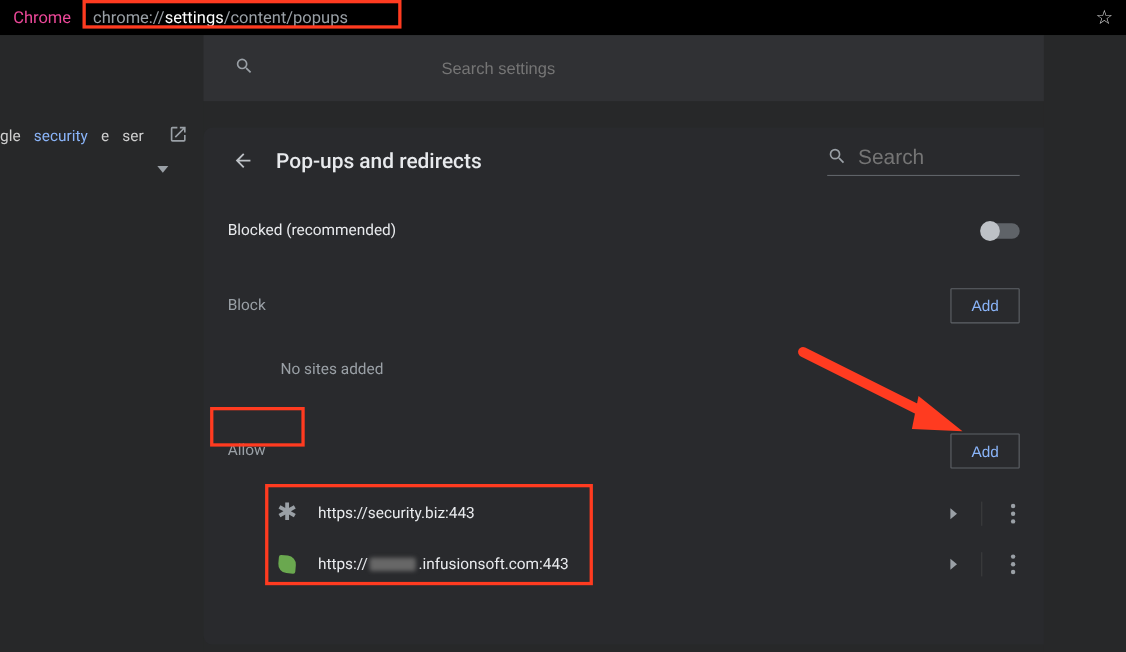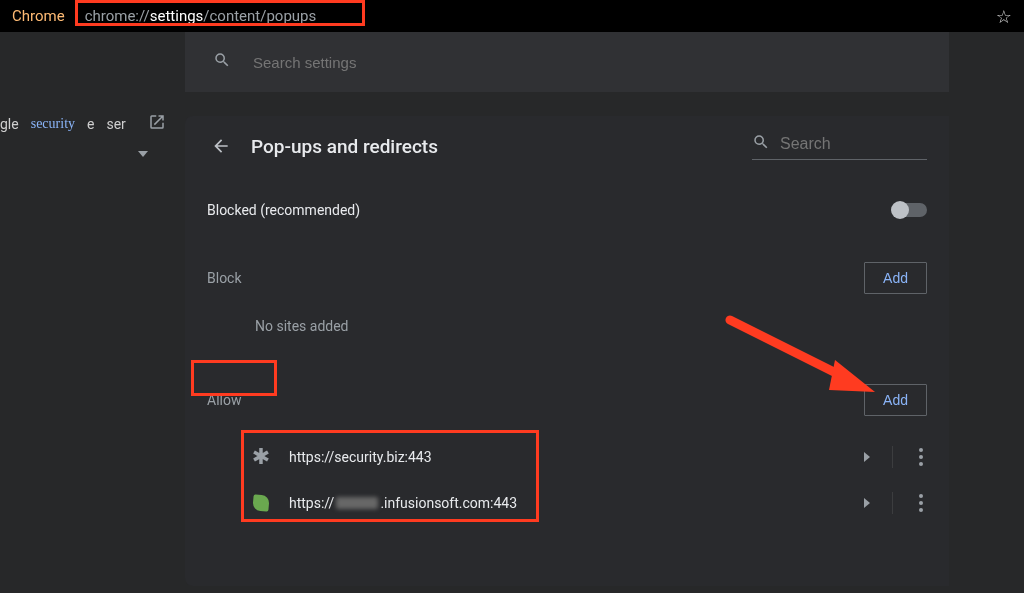--- a/index.html
+++ b/index.html
@@ -1,72 +1,72 @@
 <!DOCTYPE html>
 <html><head>
 <meta charset="utf-8">
 <style>
   * { box-sizing: border-box; margin: 0; padding: 0; }
   html, body { width: 1024px; height: 593px; overflow: hidden; font-family: Roboto, Arial, sans-serif; background: #202124; color: #e8eaed; }
   .root { width: 1024px; height: 593px; position: relative; background: #202124; }
 
   
   .omnibar { height: 32px; background: #000; display: flex; align-items: center; padding: 0 12px; }
-  .omnibar .title { font-size: 15px; margin-right: 16px; color: #fdba74; }
+  .omnibar .title { font-size: 15px; margin-right: 16px; color: #ec4899; }
   .url-pill { position: relative; }
   .url-pill .url { font-size: 15px; color: #9aa0a6; position: relative; z-index: 2; padding: 2px 4px; }
   .url-pill .url .seg-strong { color: #fff; }
   .url-hl { position: absolute; left: -6px; top: -5px; width: 290px; height: 26px; border: 3px solid #ff3b20; z-index: 4; pointer-events: none; }
   .star { margin-left: auto; font-size: 18px; color: #cfcfcf; }
 
   
   .app { display: flex; height: 561px; background: #272829; }
 
   
   .sidebar { width: 185px; background: #272829; display: flex; flex-direction: row; padding-top: 72px; position: relative; }
   .side-item { height: 40px; display: flex; align-items: center; padding-left: 0; padding-right: 12px; font-size: 14px; color: #cfcfcf; margin-bottom: 16px; }
-  .side-item.active { color: #8ab4f8; font-family: Liberation Serif, serif; }
+  .side-item.active { color: #8ab4f8; }
   .side-item span { overflow: hidden; white-space: nowrap; }
   .side-expand { margin-top: 30px; height: 40px; display: flex; align-items: center; justify-content: center; }
   .side-expand .tri { width: 0; height: 0; border-left: 5px solid transparent; border-right: 5px solid transparent; border-top: 6px solid #9aa0a6; }
   .side-divider { height: 1px; background: #3c3d3f; margin: 8px 0 12px 0; }
   .side-open { height: 40px; display: flex; align-items: center; justify-content: center; color: #9aa0a6; }
   .open-icon svg { width: 18px; height: 18px; fill: #9aa0a6; }
 
   
   .main { flex: 1; display: flex; flex-direction: column; position: relative; }
   .right-gutter { width: 75px; background: #272829; }
 
   
   .searchbar { height: 60px; background: #303134; margin: 0; display: flex; align-items: center; padding-left: 28px; }
   .searchbar .mag { margin-right: 22px; }
-  .searchbar input { background: transparent; border: none; outline: none; color: #eab308; font-size: 15px; width: 400px; }
+  .searchbar input { background: transparent; border: none; outline: none; color: #eab308; font-size: 15px; width: 400px; text-align: center; }
   .mag svg { width: 18px; height: 18px; fill: #9aa0a6; }
 
   
   .card { margin: 24px 0 0 0; background: #292a2d; border-radius: 8px 0 0 8px; padding: 0; min-height: 470px; }
   .card-head { display: flex; align-items: center; padding: 16px 22px 10px 22px; }
   .back-arrow { width: 28px; height: 28px; display: flex; align-items: center; justify-content: center; margin-right: 16px; cursor: pointer; }
   .back-arrow svg { width: 20px; height: 20px; fill: #bdc1c6; }
   .page-title { font-size: 19px; font-weight: 500; color: #e8eaed; }
   .card-head .search-right { margin-left: auto; display: flex; align-items: center; border-bottom: 1px solid #5f6368; padding-bottom: 4px; width: 175px; }
   .search-right .mag { margin-right: 10px; }
-  .search-right input { background: transparent; border: none; outline: none; color: #5eead4; font-size: 16px; width: 140px; }
+  .search-right input { background: transparent; border: none; outline: none; color: #5eead4; font-size: 19px; width: 140px; }
 
   .row { display: flex; align-items: center; padding: 18px 22px; }
   .row .label { font-size: 14px; color: #e8eaed; }
   .row .right { margin-left: auto; display: flex; align-items: center; }
 
   .toggle { width: 34px; height: 14px; background: #5f6368; border-radius: 10px; position: relative; }
   .toggle .knob { width: 18px; height: 18px; background: #bdc1c6; border-radius: 50%; position: absolute; top: -2px; left: -2px; }
 
   .section-label { font-size: 14px; color: #9aa0a6; }
   .add-btn { border: 1px solid #5f6368; background: transparent; color: #8ab4f8; font-size: 14px; padding: 7px 18px; border-radius: 1px; cursor: pointer; }
 
-  .empty { padding: 6px 22px 20px 70px; color: #9aa0a6; font-size: 14px; }
+  .empty { padding: 6px 22px 20px 70px; color: #9aa0a6; font-size: 14px; margin-top: 10px; }
 
   .allow-wrap { position: relative; }
   .allow-hl { position: absolute; left: 6px; top: 6px; width: 86px; height: 36px; border: 3px solid #ff3b20; pointer-events: none; }
 
   .site-row { display: flex; align-items: center; padding: 10px 22px 10px 64px; }
   .site-icon { width: 24px; height: 24px; display: flex; align-items: center; justify-content: center; margin-right: 16px; }
   .site-icon.star-ic { color: #9aa0a6; font-size: 22px; line-height: 1; }
   .leaf { width: 16px; height: 16px; background: #6aa84f; border-radius: 2px 8px 2px 8px; transform: rotate(5deg); }
   .site-url { font-size: 14px; color: #e8eaed; display: flex; align-items: center; }
   .blur { display: inline-block; width: 42px; height: 12px; background: #676767; filter: blur(2px); border-radius: 2px; margin: 0 2px; }

